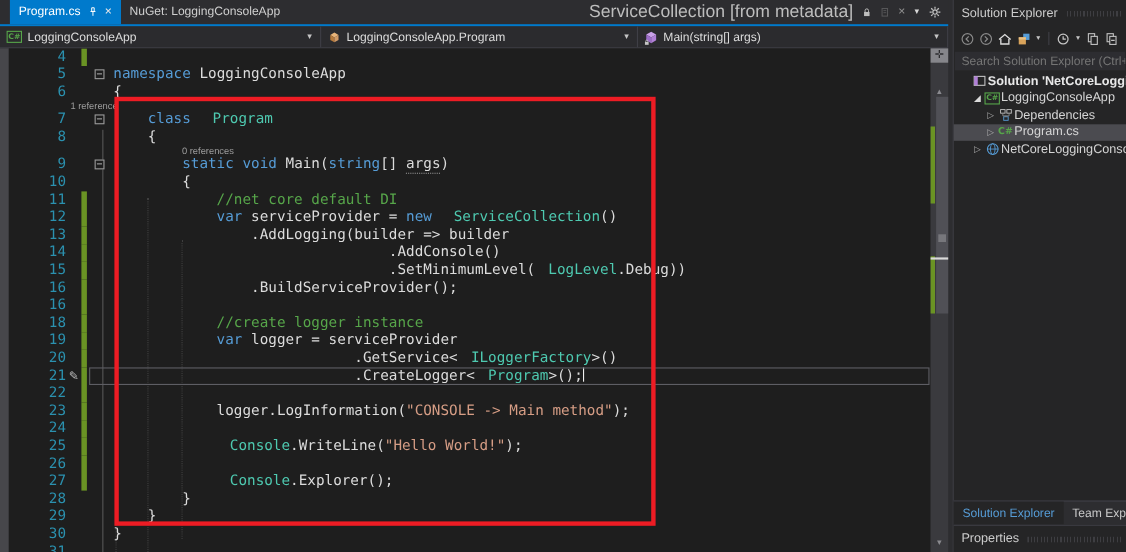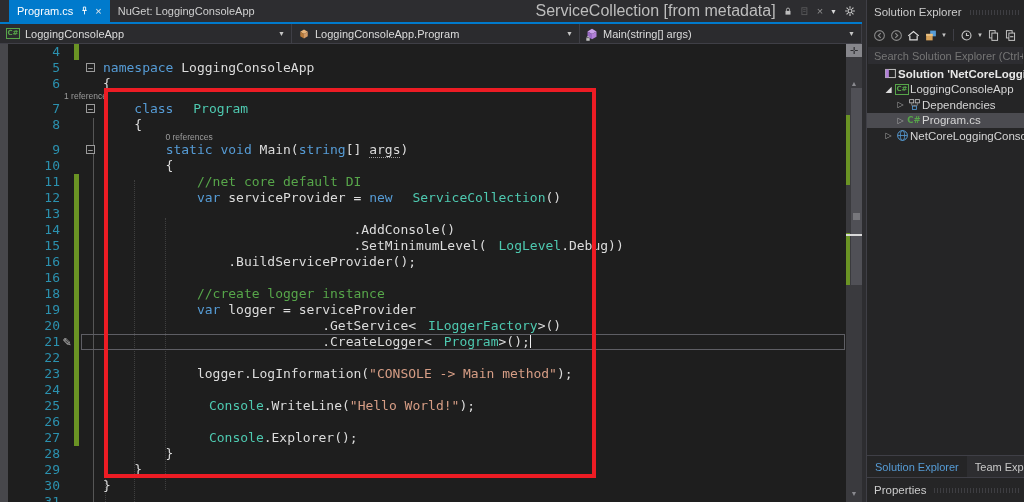--- a/index.html
+++ b/index.html
@@ -241,20 +241,21 @@
           <span class="glyph"></span>
           <span class="chg green"></span>
           <span class="out"></span>
           <span class="code"><span class="tk-p">            </span><span class="tk-k">var</span><span class="tk-p"> serviceProvider = </span><span class="tk-k">new</span><span class="tk-p"> </span><span class="tk-t">ServiceCollection</span><span class="tk-p">()</span></span>
         </div>
         <div class="crow">
           <span class="ln">13</span>
           <span class="glyph"></span>
           <span class="chg green"></span>
           <span class="out"></span>
+          <span class="code"><span class="tk-p">                .AddLogging(builder =&gt; builder</span></span>
         </div>
         <div class="crow">
           <span class="ln">14</span>
           <span class="glyph"></span>
           <span class="chg green"></span>
           <span class="out"></span>
           <span class="code"><span class="tk-p">                                .AddConsole()</span></span>
         </div>
         <div class="crow">
           <span class="ln">15</span>

